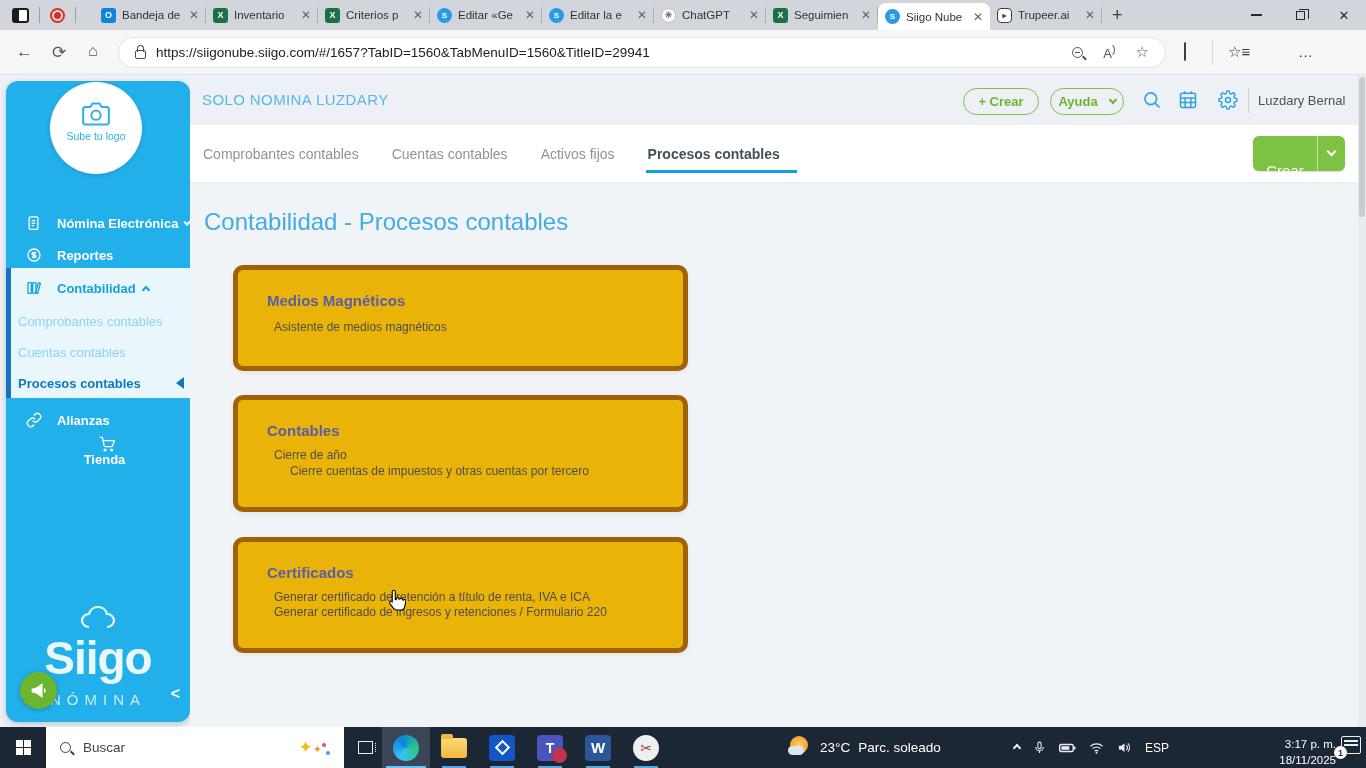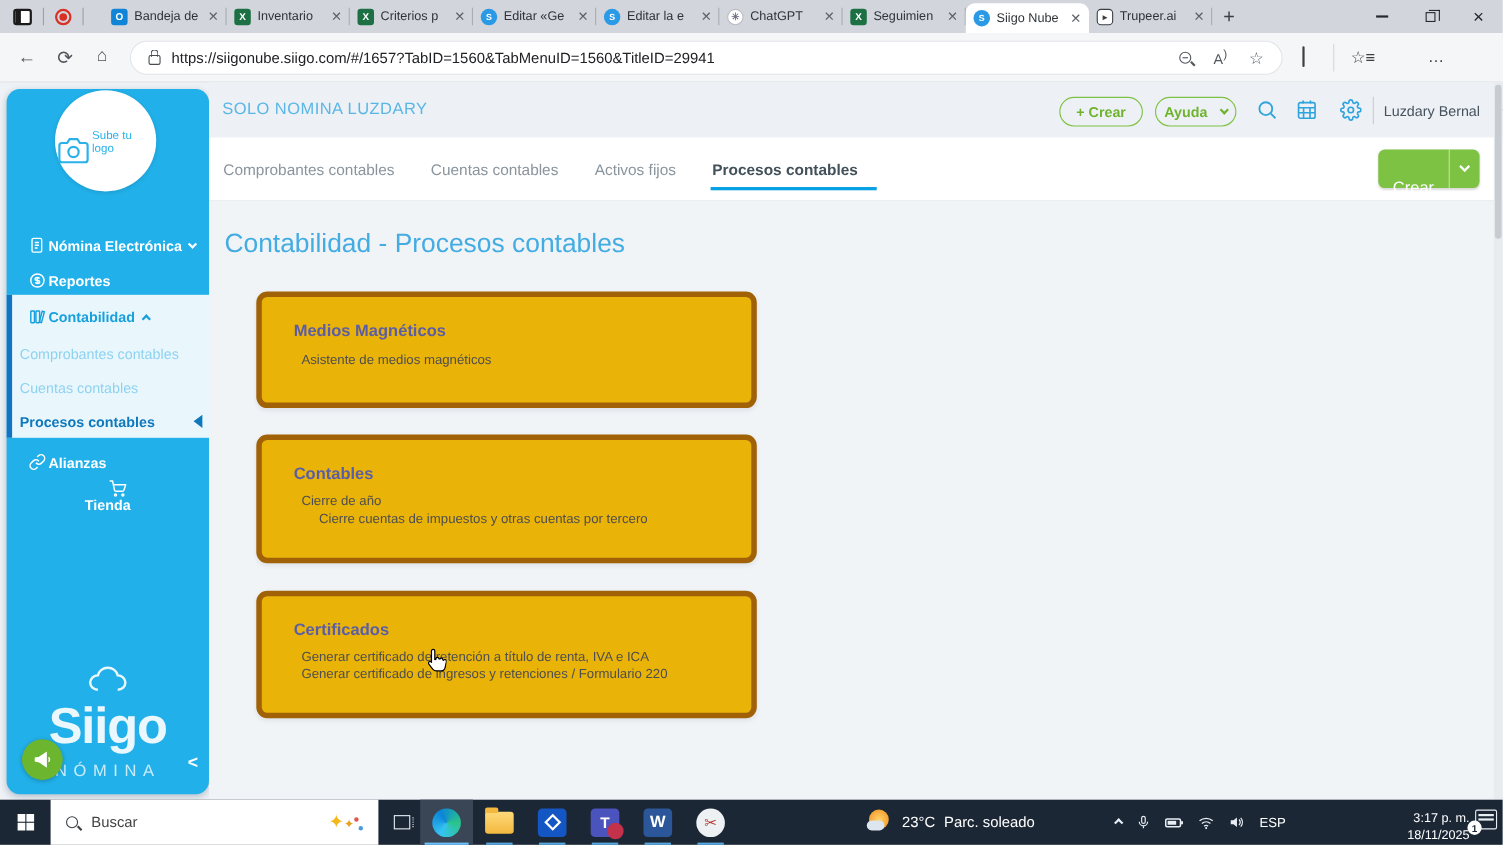--- a/index.html
+++ b/index.html
@@ -45,26 +45,26 @@
   .mag.minus::before { content:""; position:absolute; left:1.5px; top:3.6px; width:5px; height:1.5px; background:#51565c; }
   .readaloud { font-size:13px; color:#51565c; }
   .star { font-size:15px; color:#51565c; }
   .tool-ic { position:absolute; top:13px; color:#3c4043; font-size:15px; }
   .puzzle { width:15px; height:15px; border:1.7px solid #3c4043; border-radius:3px; }
   .avatar { width:22px; height:22px; border-radius:50%; background:radial-gradient(circle at 50% 38%, #c9a188 0 38%, #2e2a33 40%); }
   .copilot { width:20px; height:20px; border-radius:50%; background:conic-gradient(#f8b12d,#ef5e8c,#7f5af0,#2bb3f3,#f8b12d); }
 
   
   #sidebar { position:absolute; left:6px; top:81px; width:184px; height:641px; background:#21b0e9; border-radius:12px; box-shadow:0 2px 6px rgba(20,60,90,.25); }
-  .logo-circle { position:absolute; left:44px; top:1px; width:92px; height:92px; background:#fff; border-radius:50%; box-shadow:0 1px 4px rgba(0,0,0,.12); display:flex; flex-direction:row; align-items:center; }
+  .logo-circle { position:absolute; left:44px; top:1px; width:92px; height:92px; background:#fff; border-radius:50%; box-shadow:0 1px 4px rgba(0,0,0,.12); display:flex; flex-direction:column; align-items:center; }
   .logo-circle svg { margin-top:18px; }
   .logo-circle .cap { font-size:10.5px; color:#29b2ea; margin-top:2px; }
   .srow { position:absolute; left:0; width:184px; height:30px; display:flex; align-items:center; }
   .srow .ico { width:18px; margin-left:20px; flex:none; display:flex; }
-  .srow .lab { font-size:13px; font-weight:bold; color:#fff; white-space:nowrap; }
+  .srow .lab { margin-left:13px; font-size:13px; font-weight:bold; color:#fff; white-space:nowrap; }
   .chev { display:inline-block; width:6px; height:6px; border-right:2px solid currentColor; border-bottom:2px solid currentColor; }
   .chev.down { transform:rotate(45deg); margin-left:7px; margin-top:-3px; }
   .chev.up { transform:rotate(-135deg); margin-left:7px; margin-top:4px; }
   #subpanel { position:absolute; left:0; top:187px; width:184px; height:130px; background:#e9f7fd; }
   #subpanel::before { content:""; position:absolute; left:0; top:0; bottom:0; width:5px; background:#1273c4; }
   .subrow { position:absolute; left:12px; height:28px; display:flex; align-items:center; font-size:13px; color:#8ed2f0; white-space:nowrap; }
   .subrow.active { color:#0e78bc; font-weight:bold; }
   .tri-left { position:absolute; right:6px; width:0; height:0; border-top:6px solid transparent; border-bottom:6px solid transparent; border-right:8px solid #0e78bc; }
   .brand { position:absolute; left:0; width:184px; top:524px; text-align:center; color:#fff; }
   .brand .word { font-size:46px; font-weight:bold; letter-spacing:-1px; color:#eaf8fe; line-height:1; }

